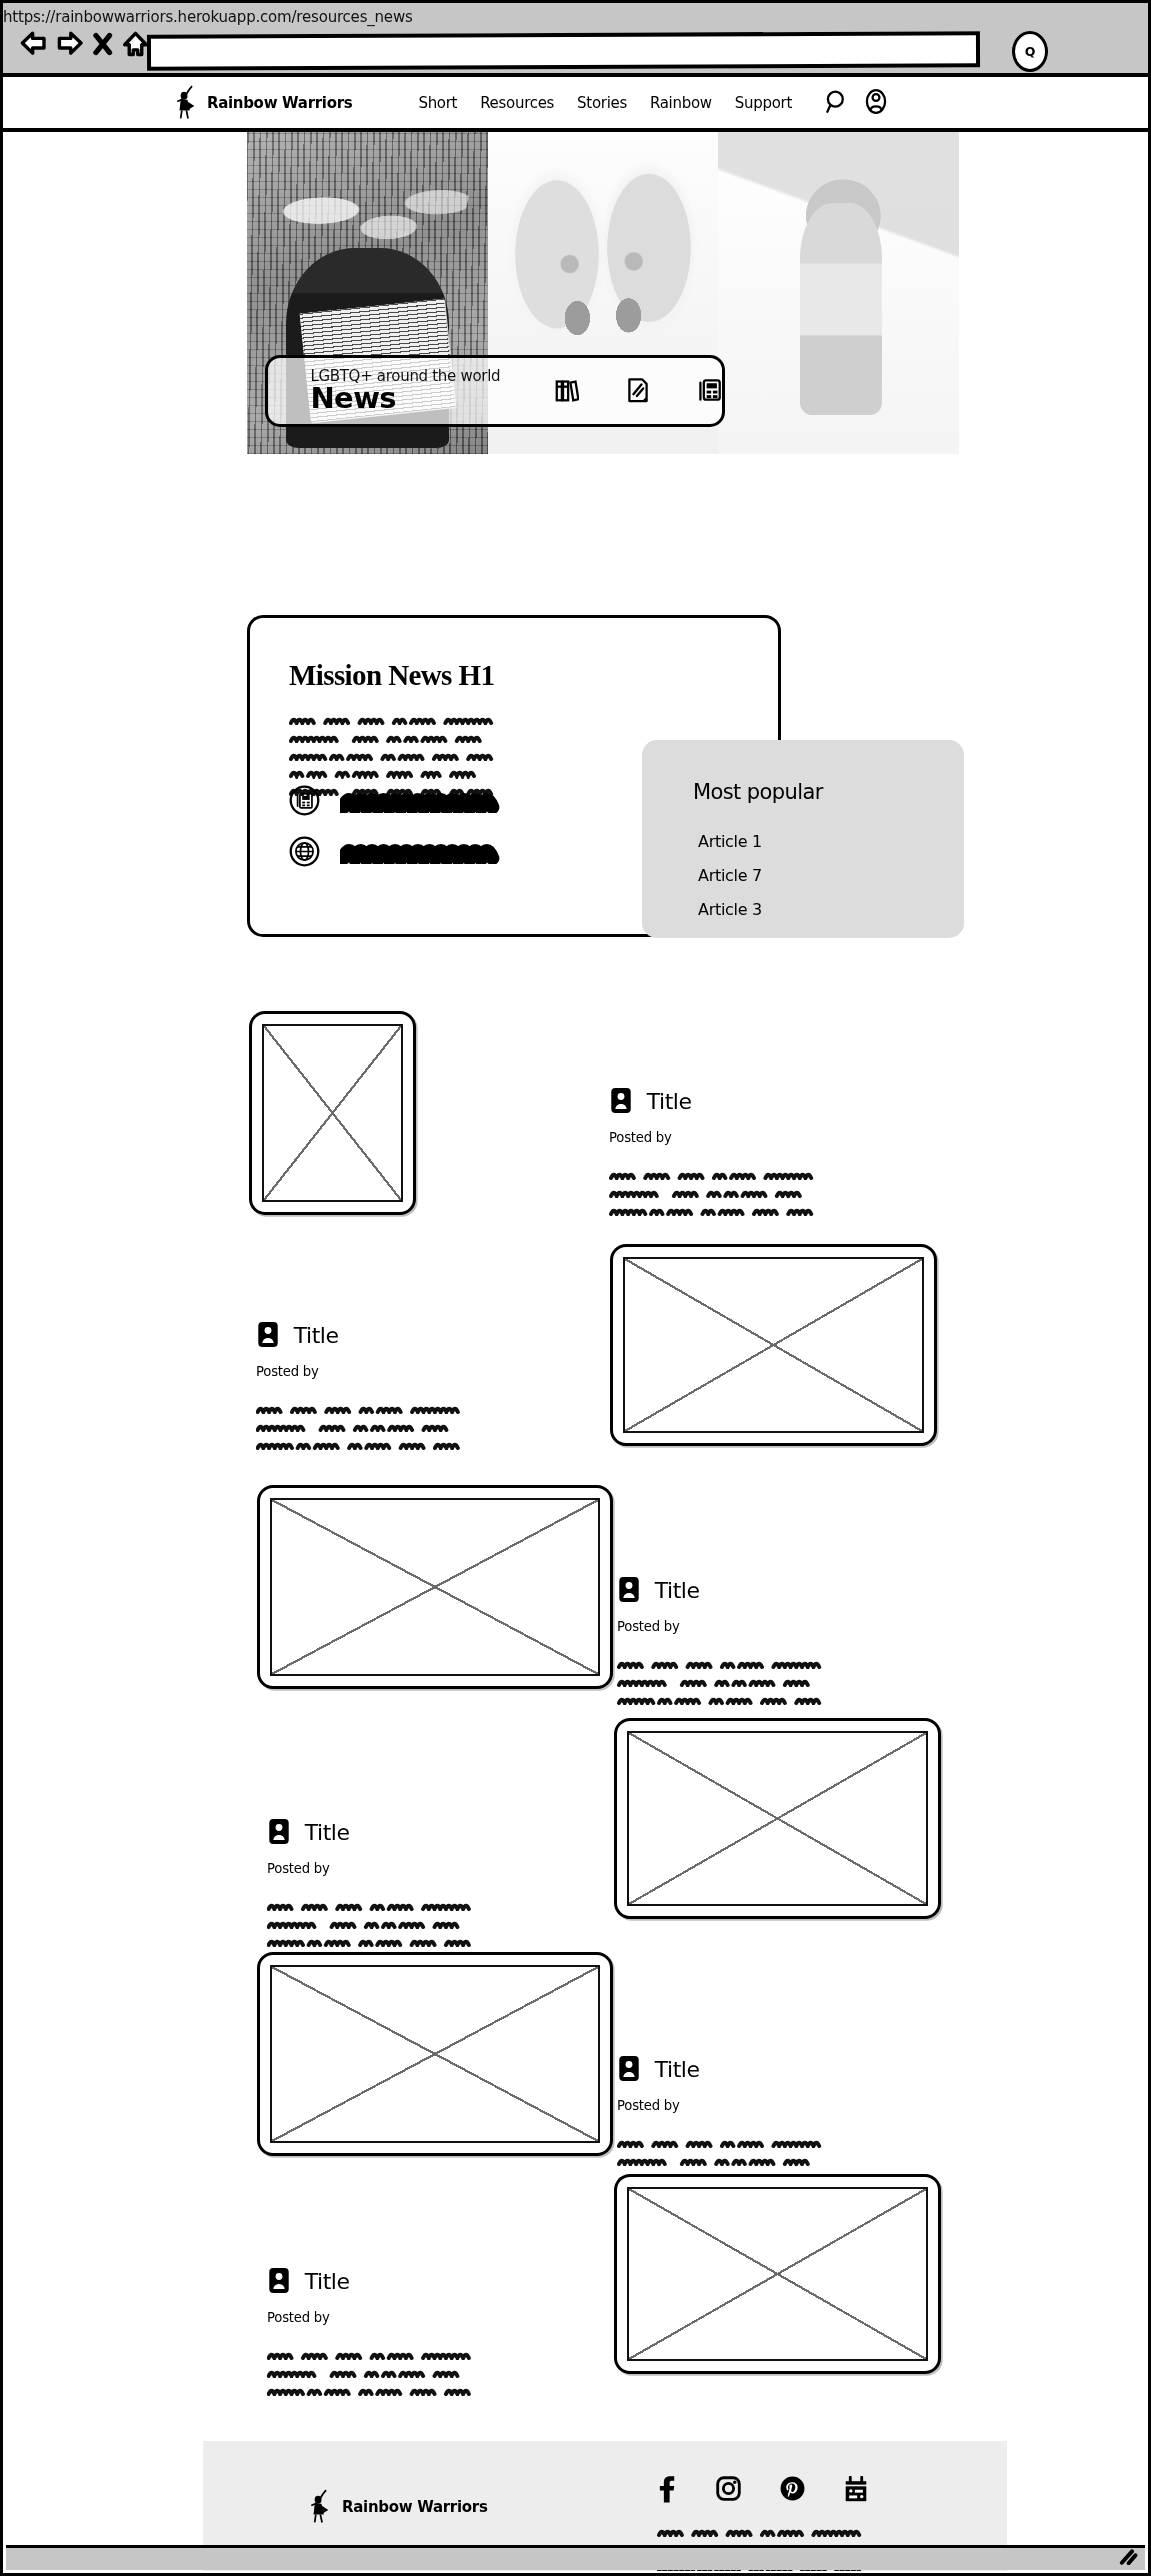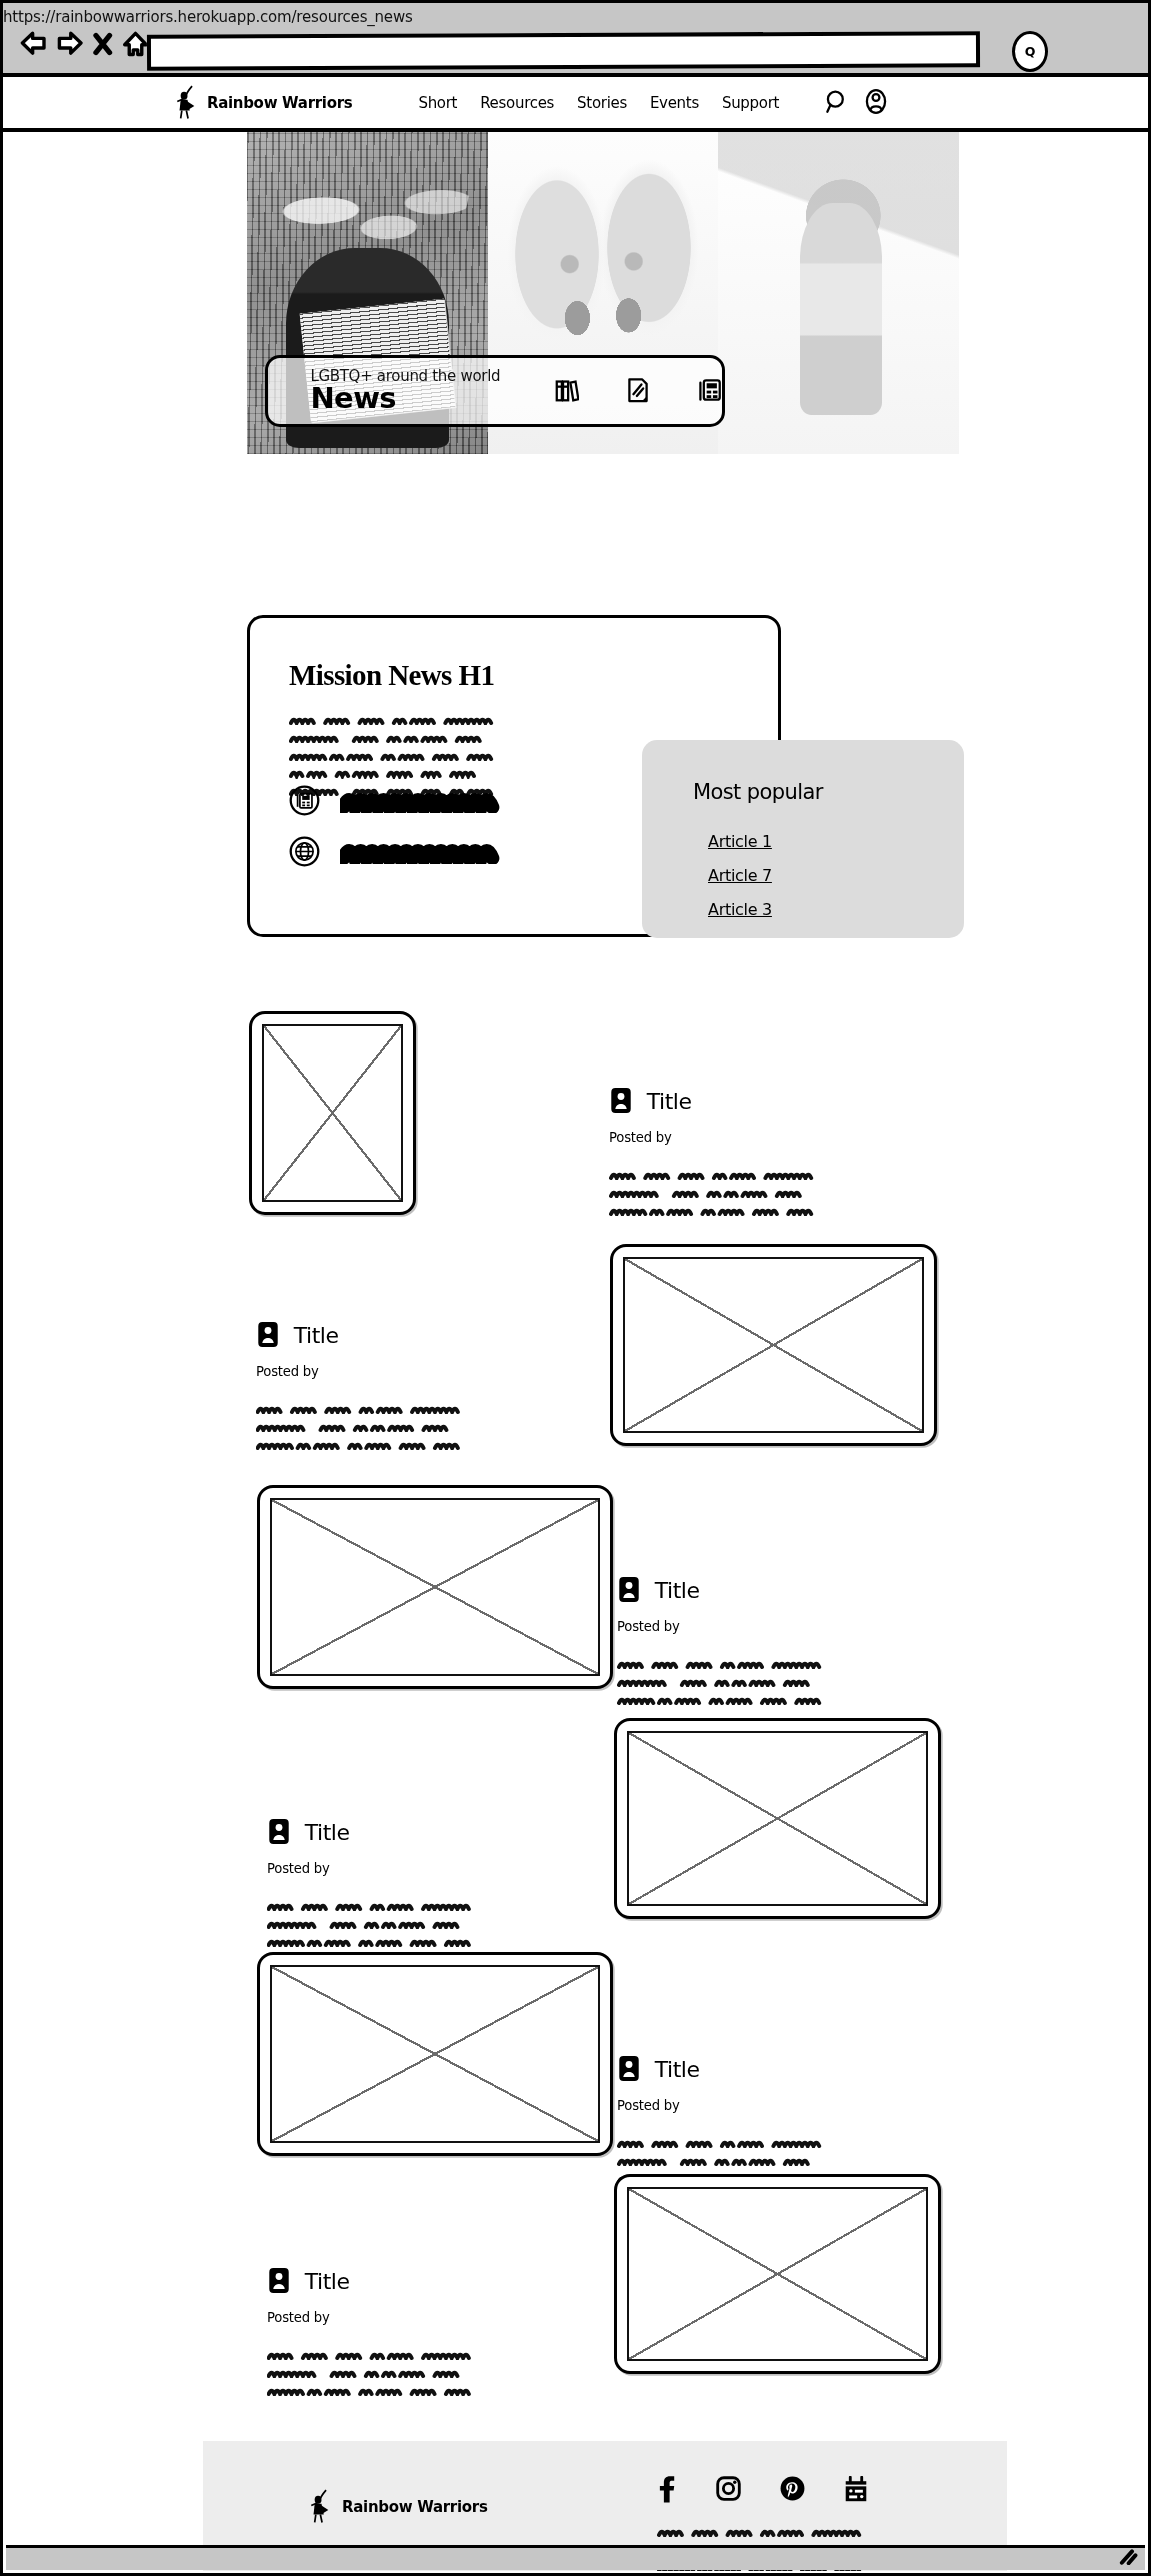--- a/index.html
+++ b/index.html
@@ -130,21 +130,21 @@
   .mission-h1{ position:absolute; left:39px; top:41px; font-size:29px; font-weight:700; letter-spacing:-0.6px; }
   .mission-body{ position:absolute; left:39px; top:97px; width:299px; }
   .mission-rows{ position:absolute; left:39px; top:167px; }
   .mission-row{ display:flex; align-items:center; gap:19.5px; margin-bottom:18.4px; }
 
   .popular-panel{
     position:absolute; left:639px; top:608px; width:322px; height:198px;
     background:#dcdcdc; border-radius:15px;
   }
   .popular-title{ position:absolute; left:51px; top:40px; font-size:21px; letter-spacing:-0.6px; }
-  .popular-list{ position:absolute; left:66px; top:92px;text-decoration:underline; }
+  .popular-list{ position:absolute; left:56px; top:92px; }
   .popular-list div{ font-size:16px; letter-spacing:-0.3px; margin-bottom:15px; }
 
   
   .article{ position:absolute; width:100%; }
   .thumb{
     position:absolute; border:3.4px solid #000; border-radius:16px; background:#fff;
     box-shadow:1.7px 1.7px 0 rgba(0,0,0,.25);
   }
   .thumb-inner{ position:absolute; inset:10.3px; border:2.9px solid #111; background:#fff; }
   .thumb-inner:before,.thumb-inner:after{
@@ -234,21 +234,21 @@
           <path d="M22 30 L34 38 L24 44 Z" fill="#000"></path>
         </svg>
       </span>
       <span class="brand-name">Rainbow Warriors</span>
     </div>
 
     <div class="nav-links">
       <a href="#">Short</a>
       <a href="#">Resources</a>
       <a href="#">Stories</a>
-      <a href="#">Events</a>
+      <a href="#">Rainbow</a>
       <a href="#">Support</a>
     </div>
 
     <div class="nav-icons">
       <span>
         <svg width="23" height="24" viewBox="0 0 40 42">
             <circle cx="18" cy="16" r="13" fill="none" stroke="#000" stroke-width="4"></circle>
             <path d="M9 27 L4 38" stroke="#000" stroke-width="4" stroke-linecap="round"></path>
           </svg>
       </span>

